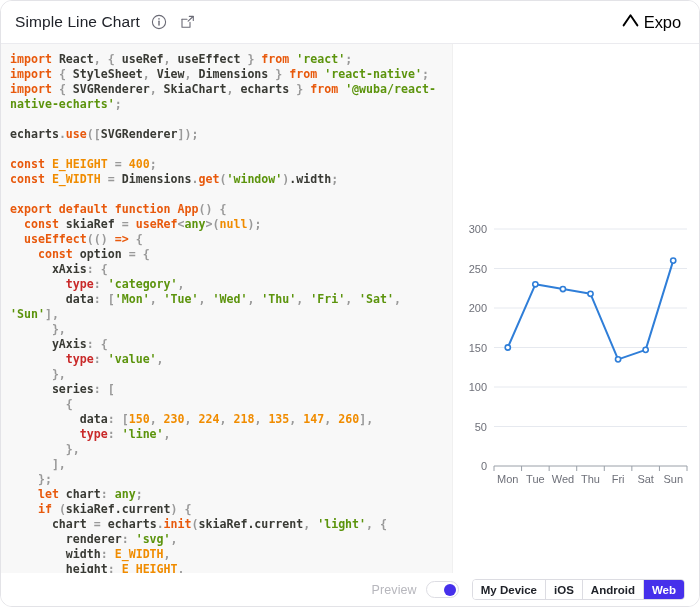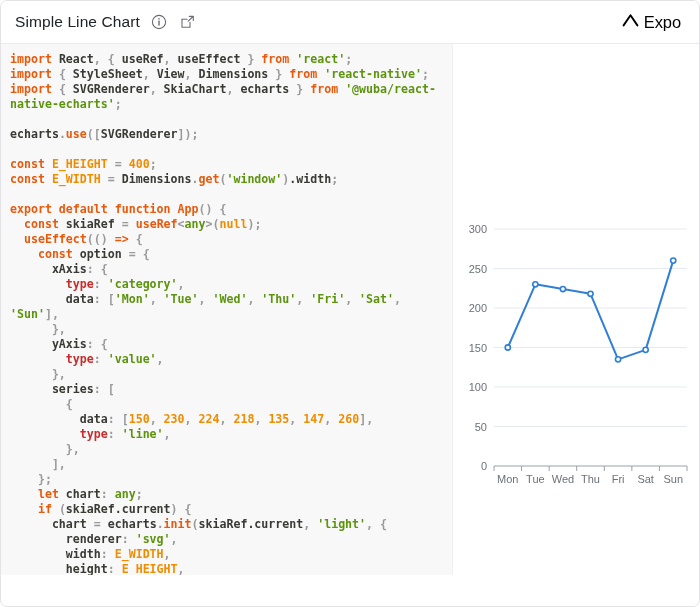--- a/index.html
+++ b/index.html
@@ -9,21 +9,21 @@
     background: #ffffff;
     font-family: "Liberation Sans", sans-serif;
     overflow: hidden;
   }
 
   #app {
     position: relative;
     width: 700px; height: 607px;
     background: #ffffff;
     border: 1px solid #e3e3e7;
-    border-radius: 7px;
+    border-radius: 12px;
     overflow: hidden;
   }
 
   
   .header {
     position: absolute;
     top: 0; left: 0;
     width: 100%; height: 43px;
     background: #ffffff;
     border-bottom: 1px solid #ebebef;
@@ -301,14 +301,28 @@
             <circle cx="109.92857142857143" cy="245.04" r="2.6" fill="#ffffff" stroke="#2f7ed8" stroke-width="1.6"></circle>
             <circle cx="137.5" cy="249.78" r="2.6" fill="#ffffff" stroke="#2f7ed8" stroke-width="1.6"></circle>
             <circle cx="165.07142857142858" cy="315.35" r="2.6" fill="#ffffff" stroke="#2f7ed8" stroke-width="1.6"></circle>
             <circle cx="192.64285714285714" cy="305.87" r="2.6" fill="#ffffff" stroke="#2f7ed8" stroke-width="1.6"></circle>
             <circle cx="220.21428571428572" cy="216.6" r="2.6" fill="#ffffff" stroke="#2f7ed8" stroke-width="1.6"></circle>
           </svg>
       </div>
     </div>
   </div>
 
+  <div class="footer">
+    <span class="preview-label">Preview</span>
+
+    <div class="toggle">
+      <div class="knob"></div>
+    </div>
+
+    <div class="seg-group" id="seg-group">
+        <div class="seg">My Device</div>
+        <div class="seg">iOS</div>
+        <div class="seg">Android</div>
+        <div class="seg active">Web</div>
+      </div>
+  </div>
 
 </div>
 
 </body></html>

